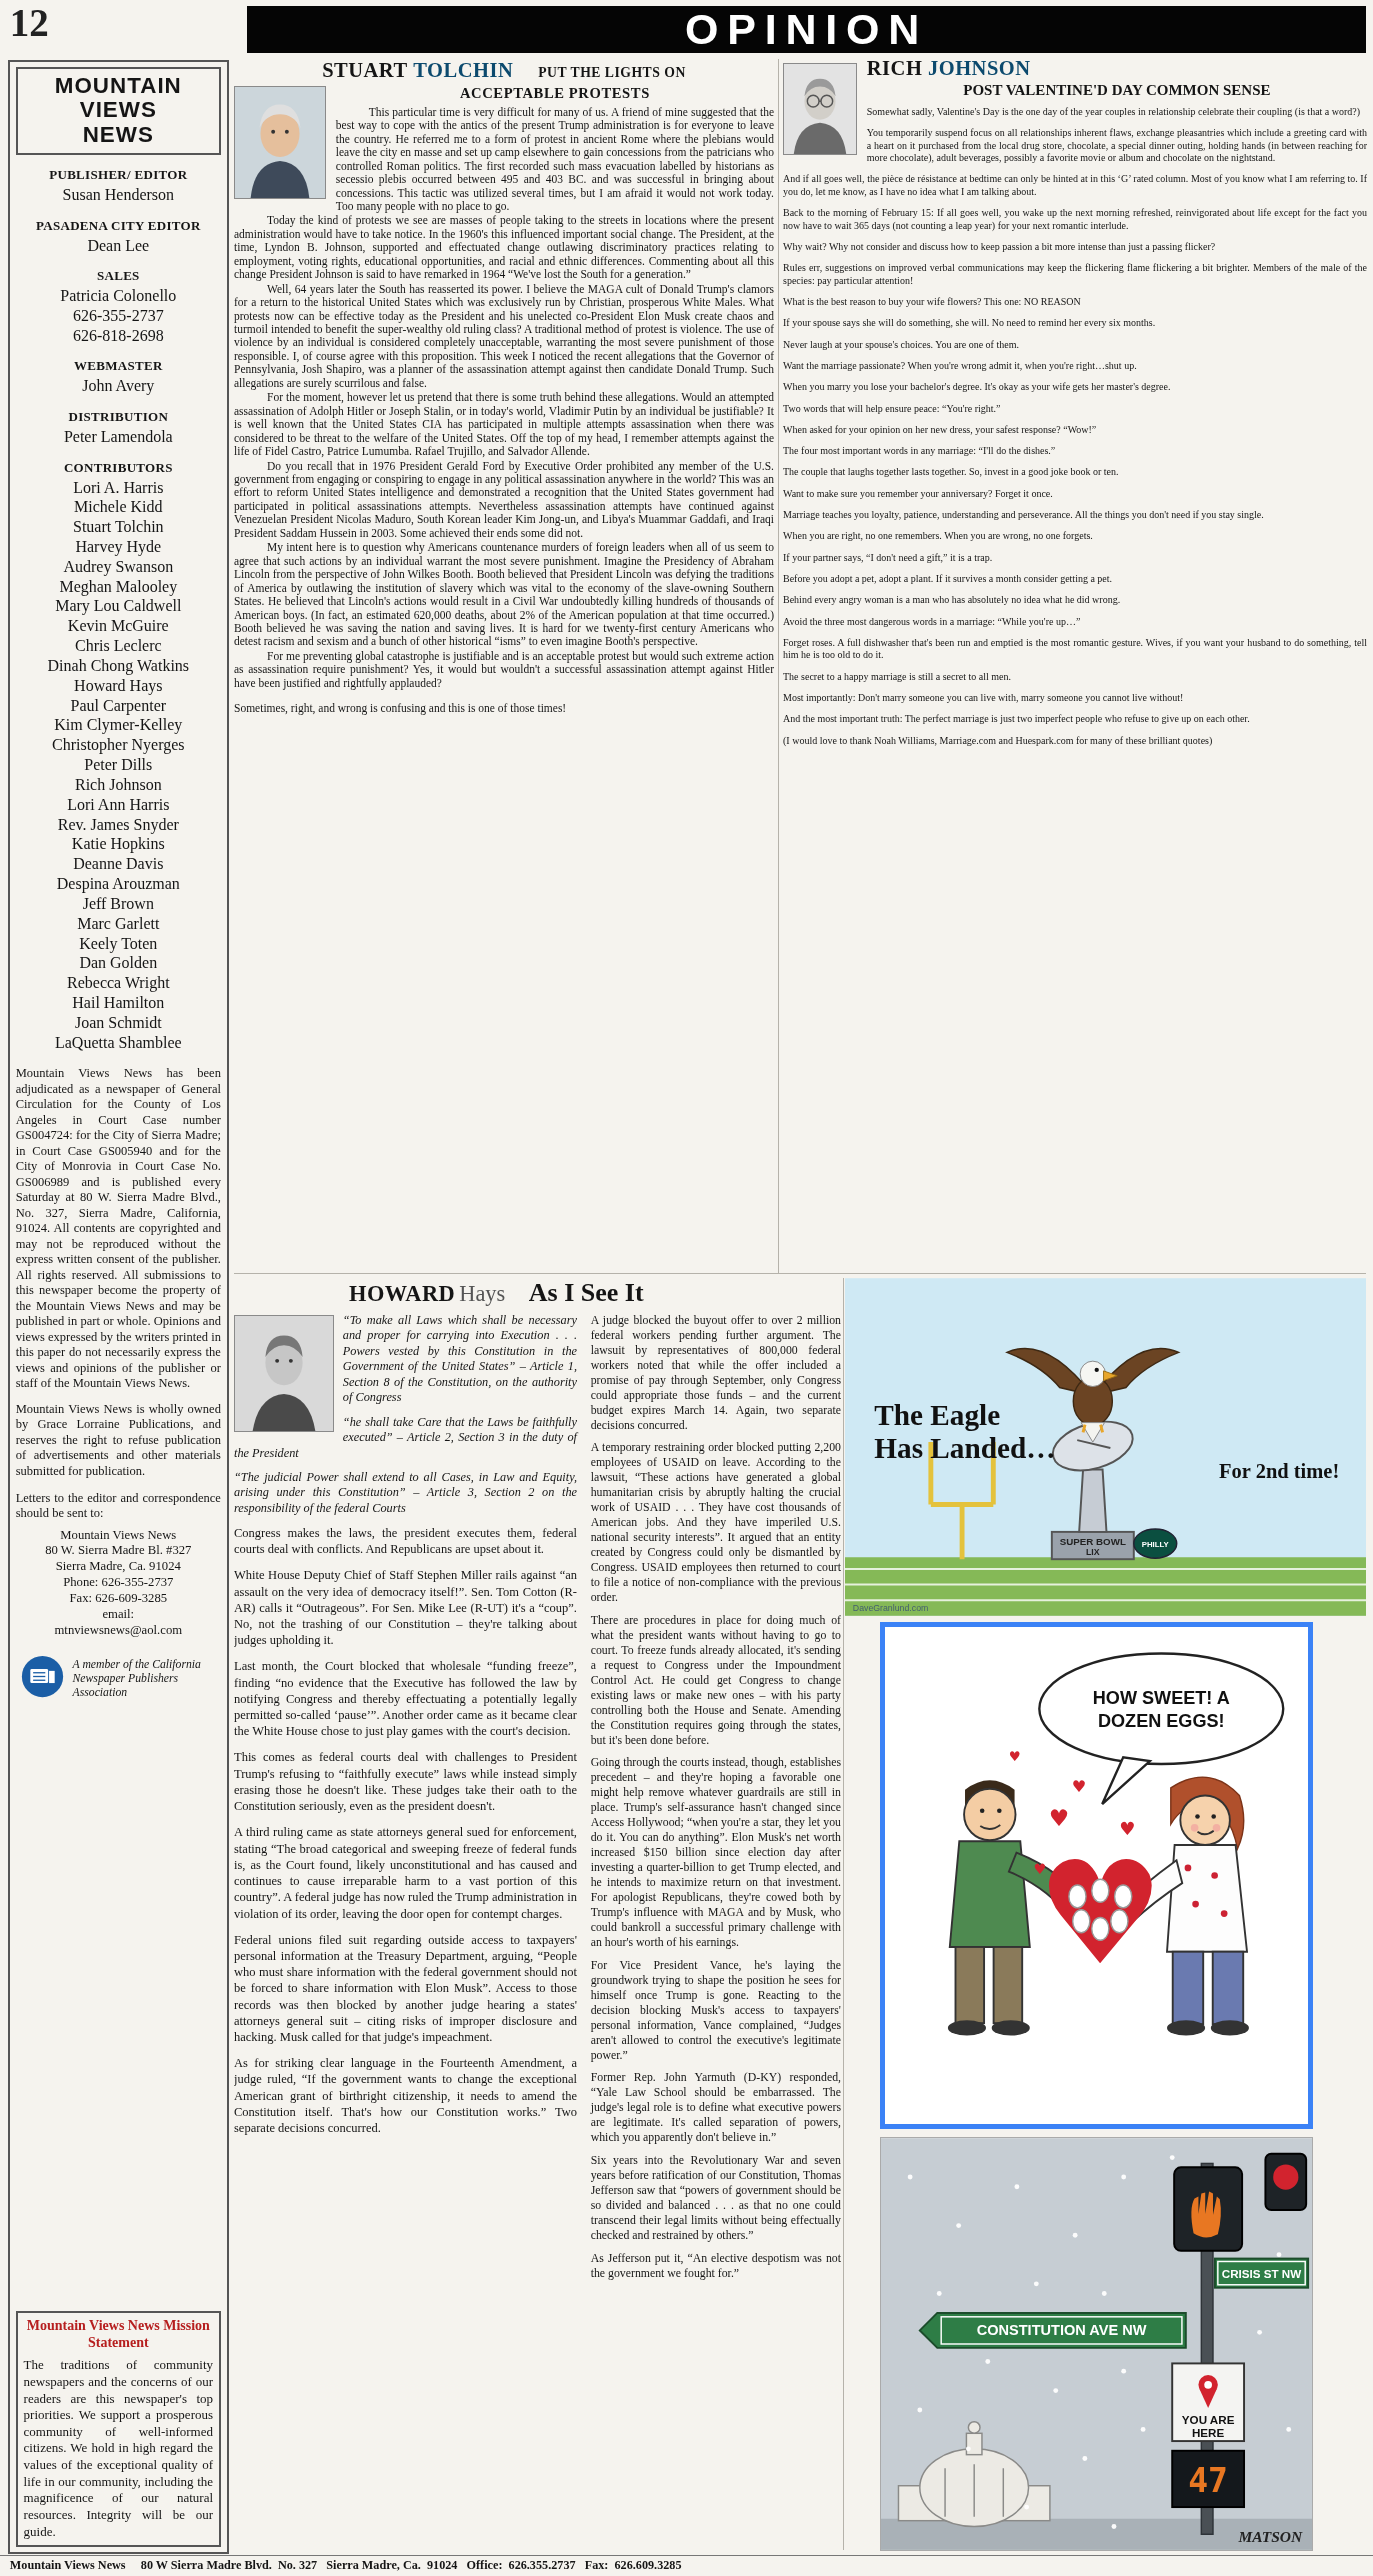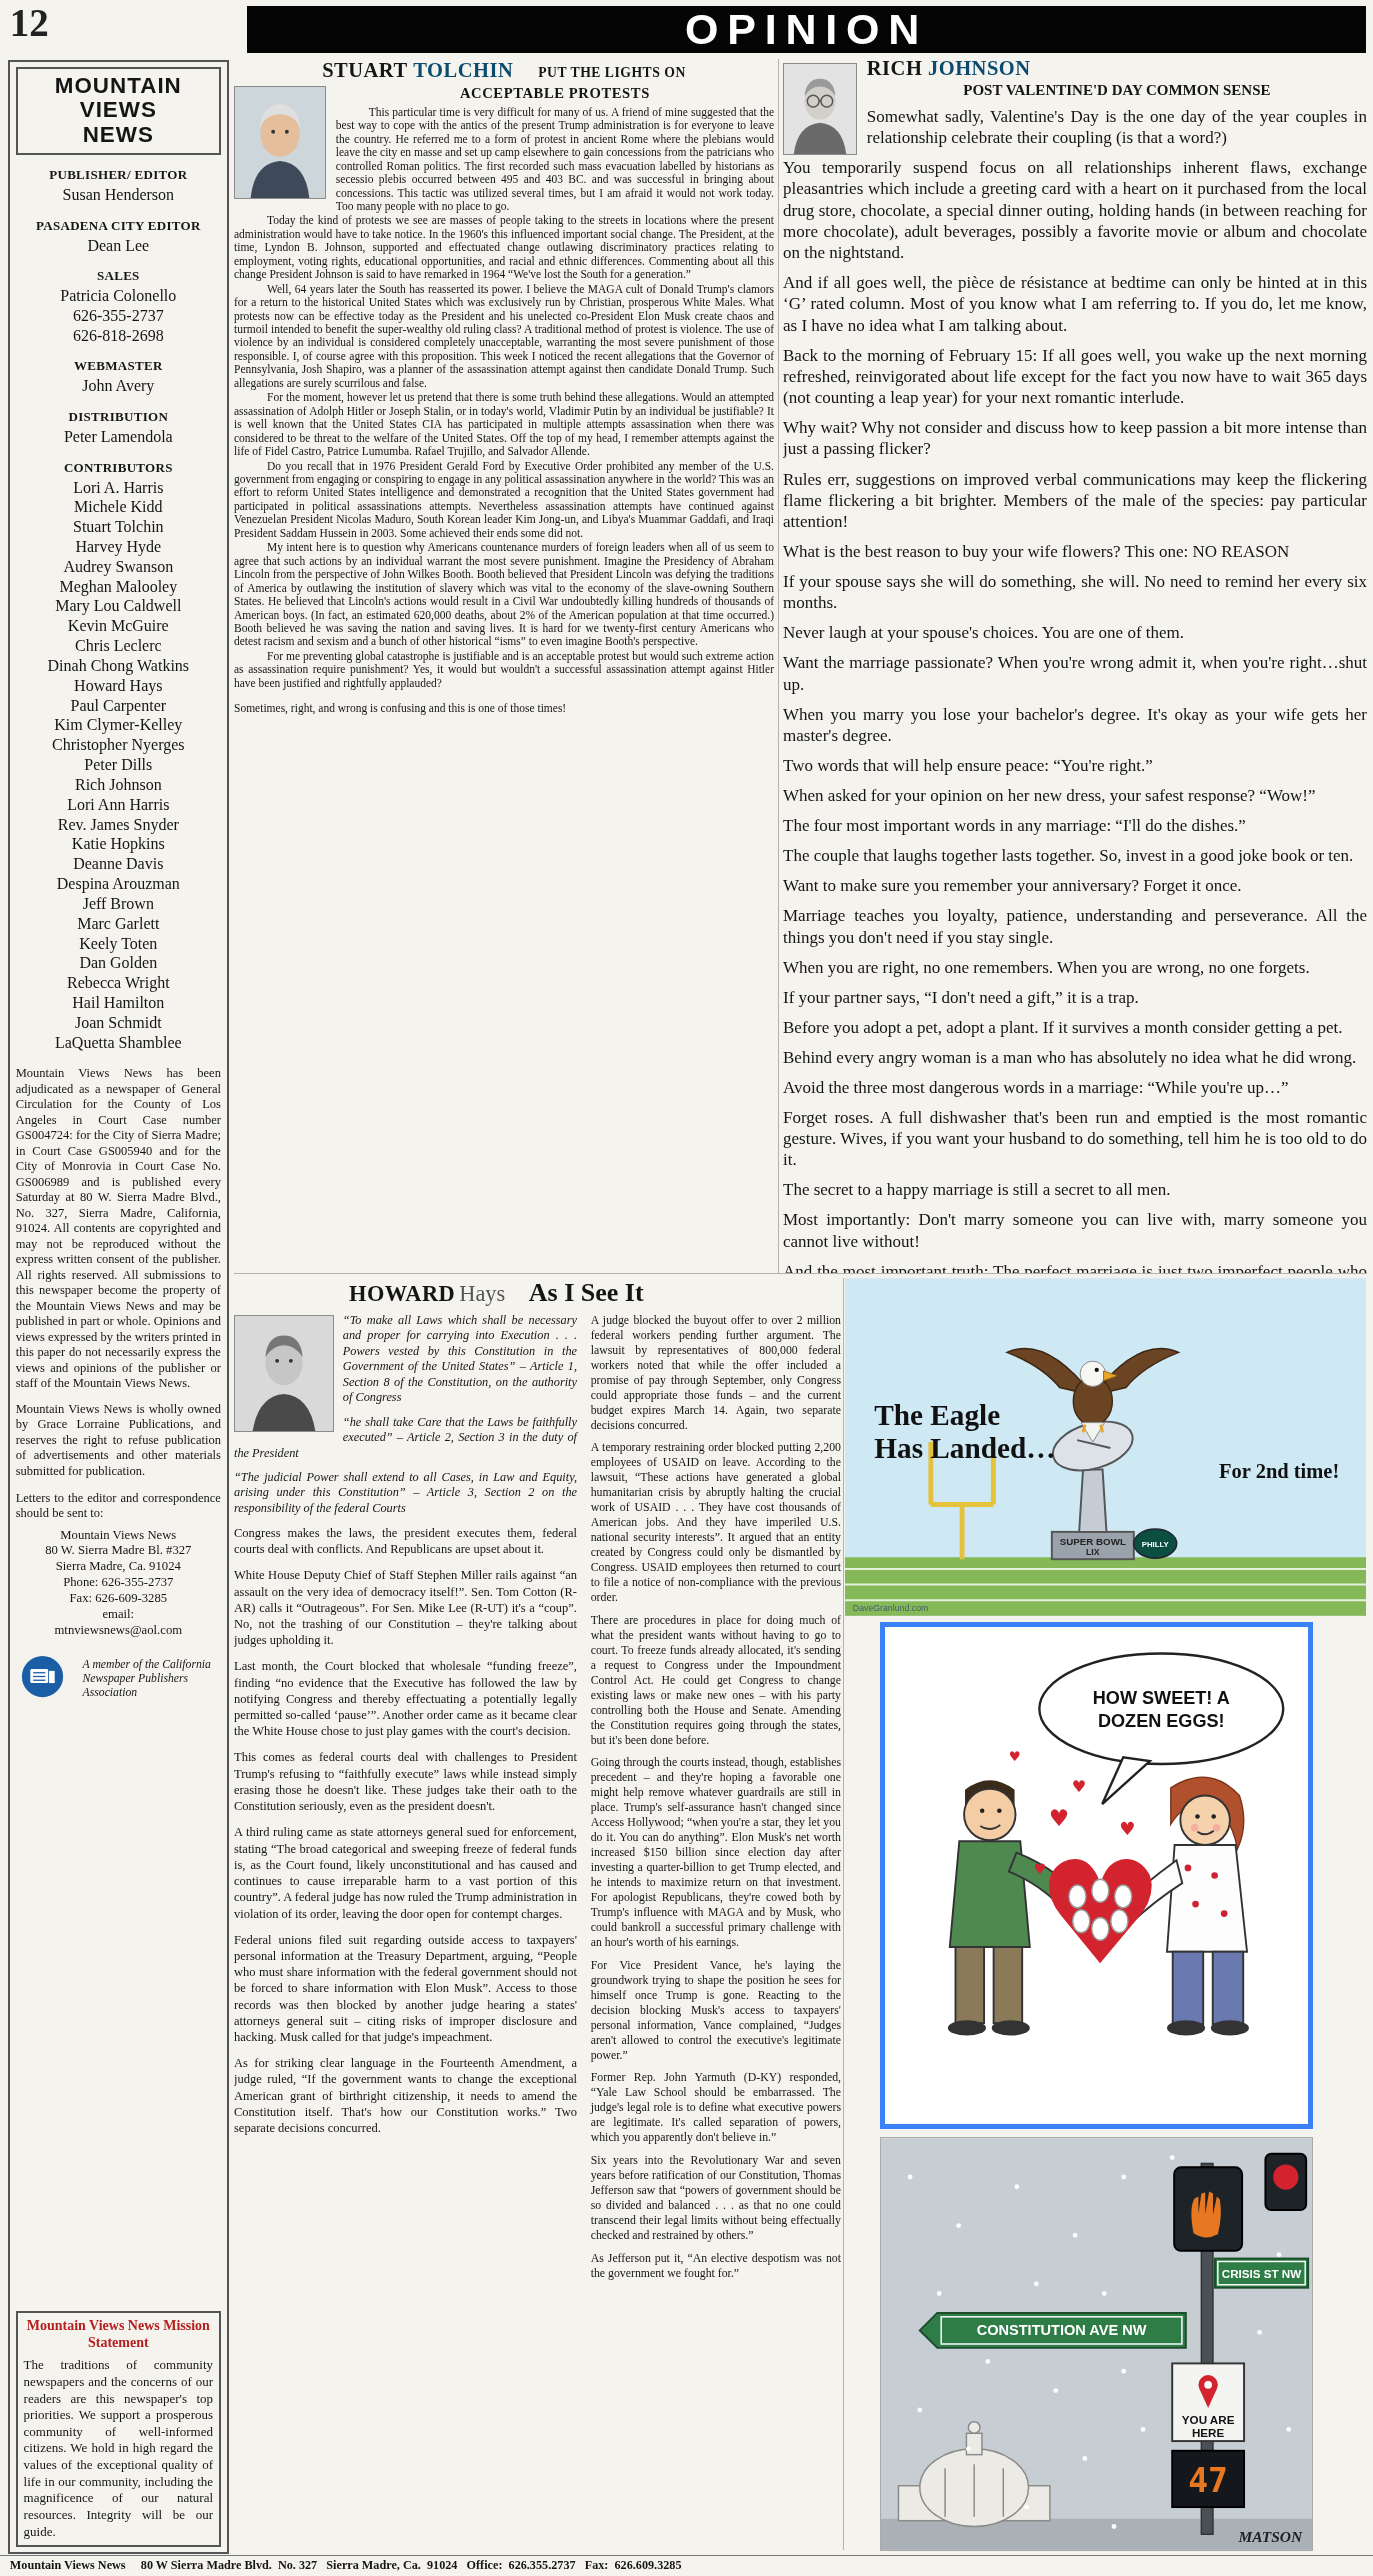--- a/index.html
+++ b/index.html
@@ -20,21 +20,21 @@
   .mh-titlebox{border:2px solid #555;text-align:center;padding:4.9px 2px;
             font-family:"Liberation Sans",sans-serif;font-weight:bold;font-size:22.4px;line-height:1.1;letter-spacing:1px;}
   .mh-sec{text-align:center;margin-top:12.7px;}
   .mh-label{font-weight:bold;font-size:13px;letter-spacing:0.3px;margin-bottom:2px;}
   .mh-line{font-size:16px;line-height:1.24;}
   .mh-legal{font-size:12.5px;line-height:1.24;text-align:justify;margin-top:13.7px;}
   .mh-owner{font-size:12.5px;line-height:1.24;text-align:justify;margin-top:9.8px;}
   .mh-letters{font-size:12.5px;line-height:1.24;text-align:justify;margin-top:11.7px;}
   .mh-address{text-align:center;margin-top:5.9px;}
   .mh-addr-line{font-size:12.7px;line-height:1.25;}
-  .mh-cnpa{display:flex;align-items:center;gap:18px;margin-top:15.6px;padding:0 3.9px;}
+  .mh-cnpa{display:flex;align-items:center;gap:8px;margin-top:15.6px;padding:0 3.9px;}
   .mh-cnpa-text{font-style:italic;font-size:11.7px;line-height:1.2;}
   .mh-mission{border:2px solid #555;margin-top:auto;padding:4.9px 5.9px;}
   .mh-mission-title{color:#b61f1f;font-weight:bold;font-size:14px;text-align:center;line-height:1.2;margin-bottom:5.9px;}
   .mh-mission-text{font-size:13px;line-height:1.28;text-align:justify;}
   
   .photo{border:1px solid #8a8a8a;background:#ddd;}
   .photo svg{display:block;width:100%;height:100%;}
   
   #tolchin{position:absolute;left:234px;top:59px;width:540px;height:1213px;overflow:hidden;}
   .tol-header{display:flex;justify-content:center;align-items:baseline;gap:25px;}
@@ -44,21 +44,21 @@
   .tol-col{font-size:13.7px;font-weight:bold;letter-spacing:0.5px;}
   .tol-photo{float:left;width:90px;height:111px;margin:3.9px 9.8px 3.9px 0;}
   .tol-headline{text-align:center;font-weight:bold;font-size:14.6px;letter-spacing:0.6px;margin:2.9px 0 3.9px;}
   .tol-body p{font-size:11.5px;line-height:1.17;text-align:justify;margin:0 0 1px;text-indent:33px;}
   .tol-body p:last-child{margin-top:11.7px;text-indent:0;}
   
   #johnson{position:absolute;left:783px;top:57px;width:584px;height:1217px;overflow:hidden;}
   .joh-photo{float:left;width:72px;height:90px;margin:5.9px 9.8px 2px 0;}
   .joh-name{font-size:20.5px;letter-spacing:0.5px;}
   .joh-headline{text-align:center;font-weight:bold;font-size:15px;margin:2px 0 6.8px;padding-left:23px;}
-  .joh-body p{font-size:17px;line-height:1.25;text-align:justify;margin:0 0 8.8px;font-family:Liberation Serif, serif;}
+  .joh-body p{font-size:10px;line-height:1.25;text-align:justify;margin:0 0 8.8px;font-family:Liberation Serif, serif;}
   
   #hays{position:absolute;left:234px;top:1278px;width:607px;height:1280px;overflow:hidden;}
   .hays-title{margin-left:115px;white-space:nowrap;}
   .hays-first{font-size:22.4px;font-weight:bold;letter-spacing:0.5px;}
   .hays-last{font-size:22.4px;color:#555;}
   .hays-col{font-size:26px;font-weight:bold;margin-left:19.5px;}
   .hays-cols{display:flex;gap:13.7px;margin-top:4.9px;}
   .hays-c1{width:343px;}
   .hays-c2{flex:1;min-width:0;}
   .hays-photo{float:left;width:98px;height:115px;margin:2px 8.8px 3.9px 0;}

